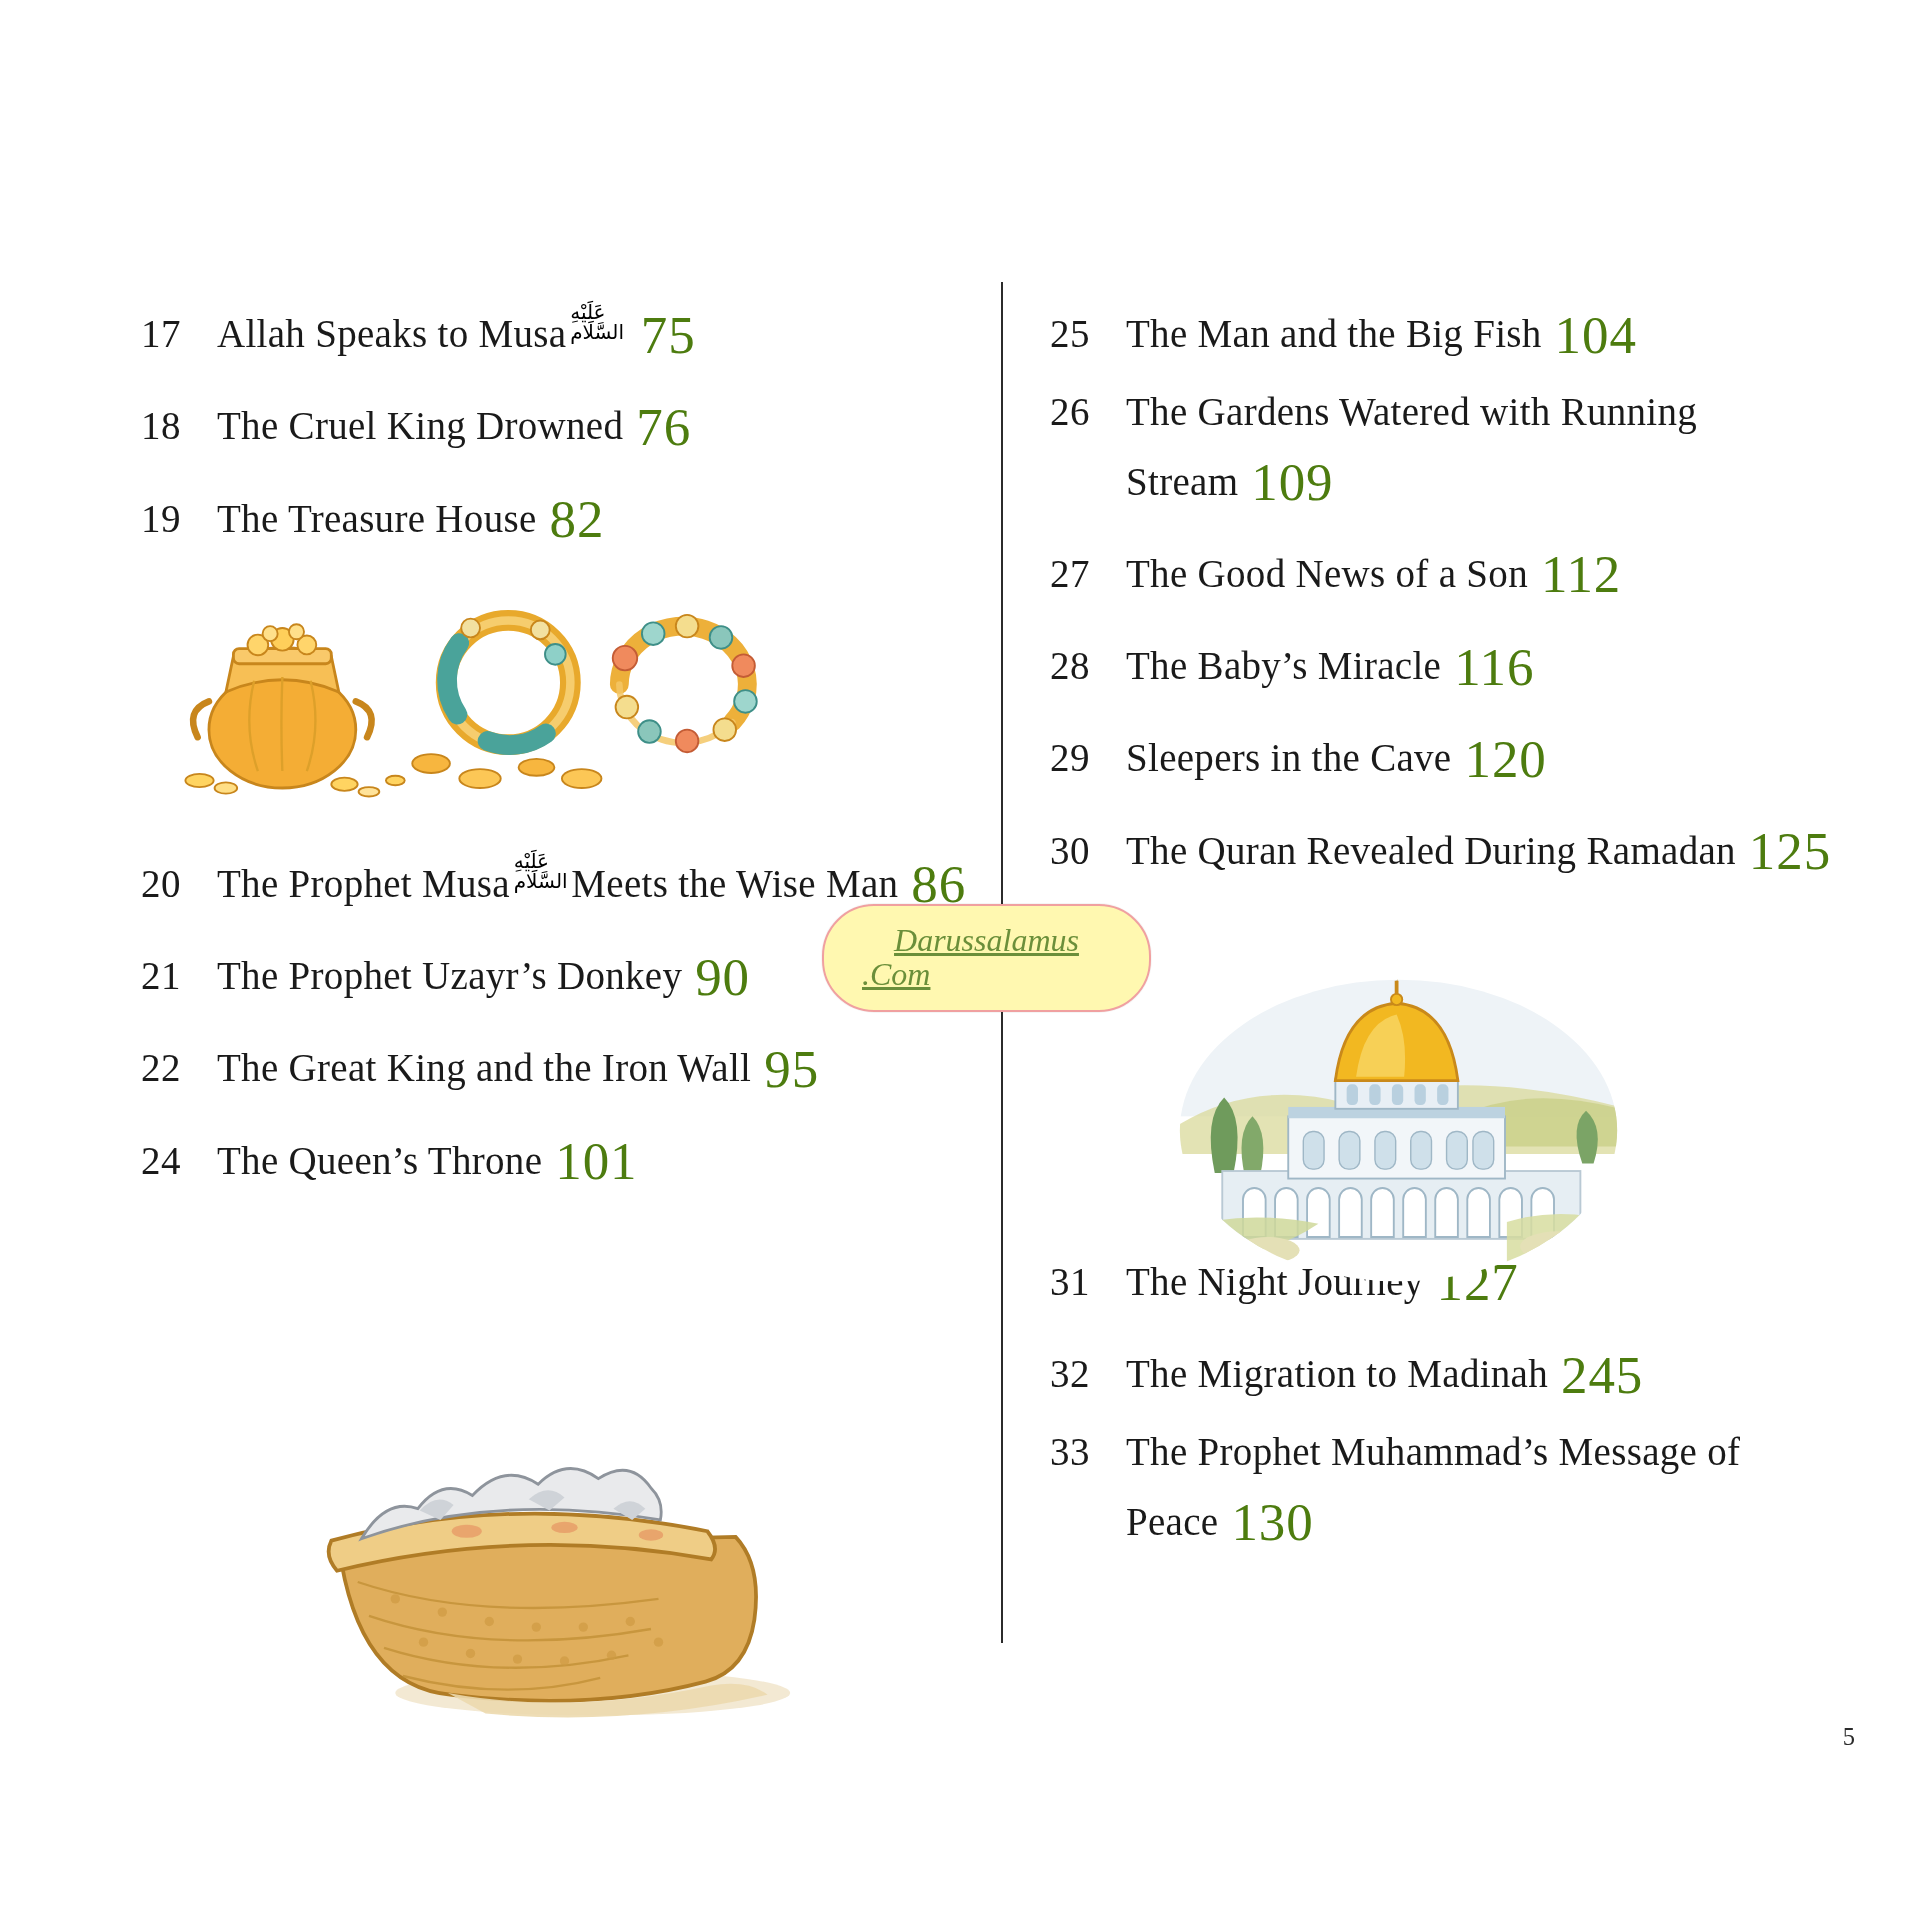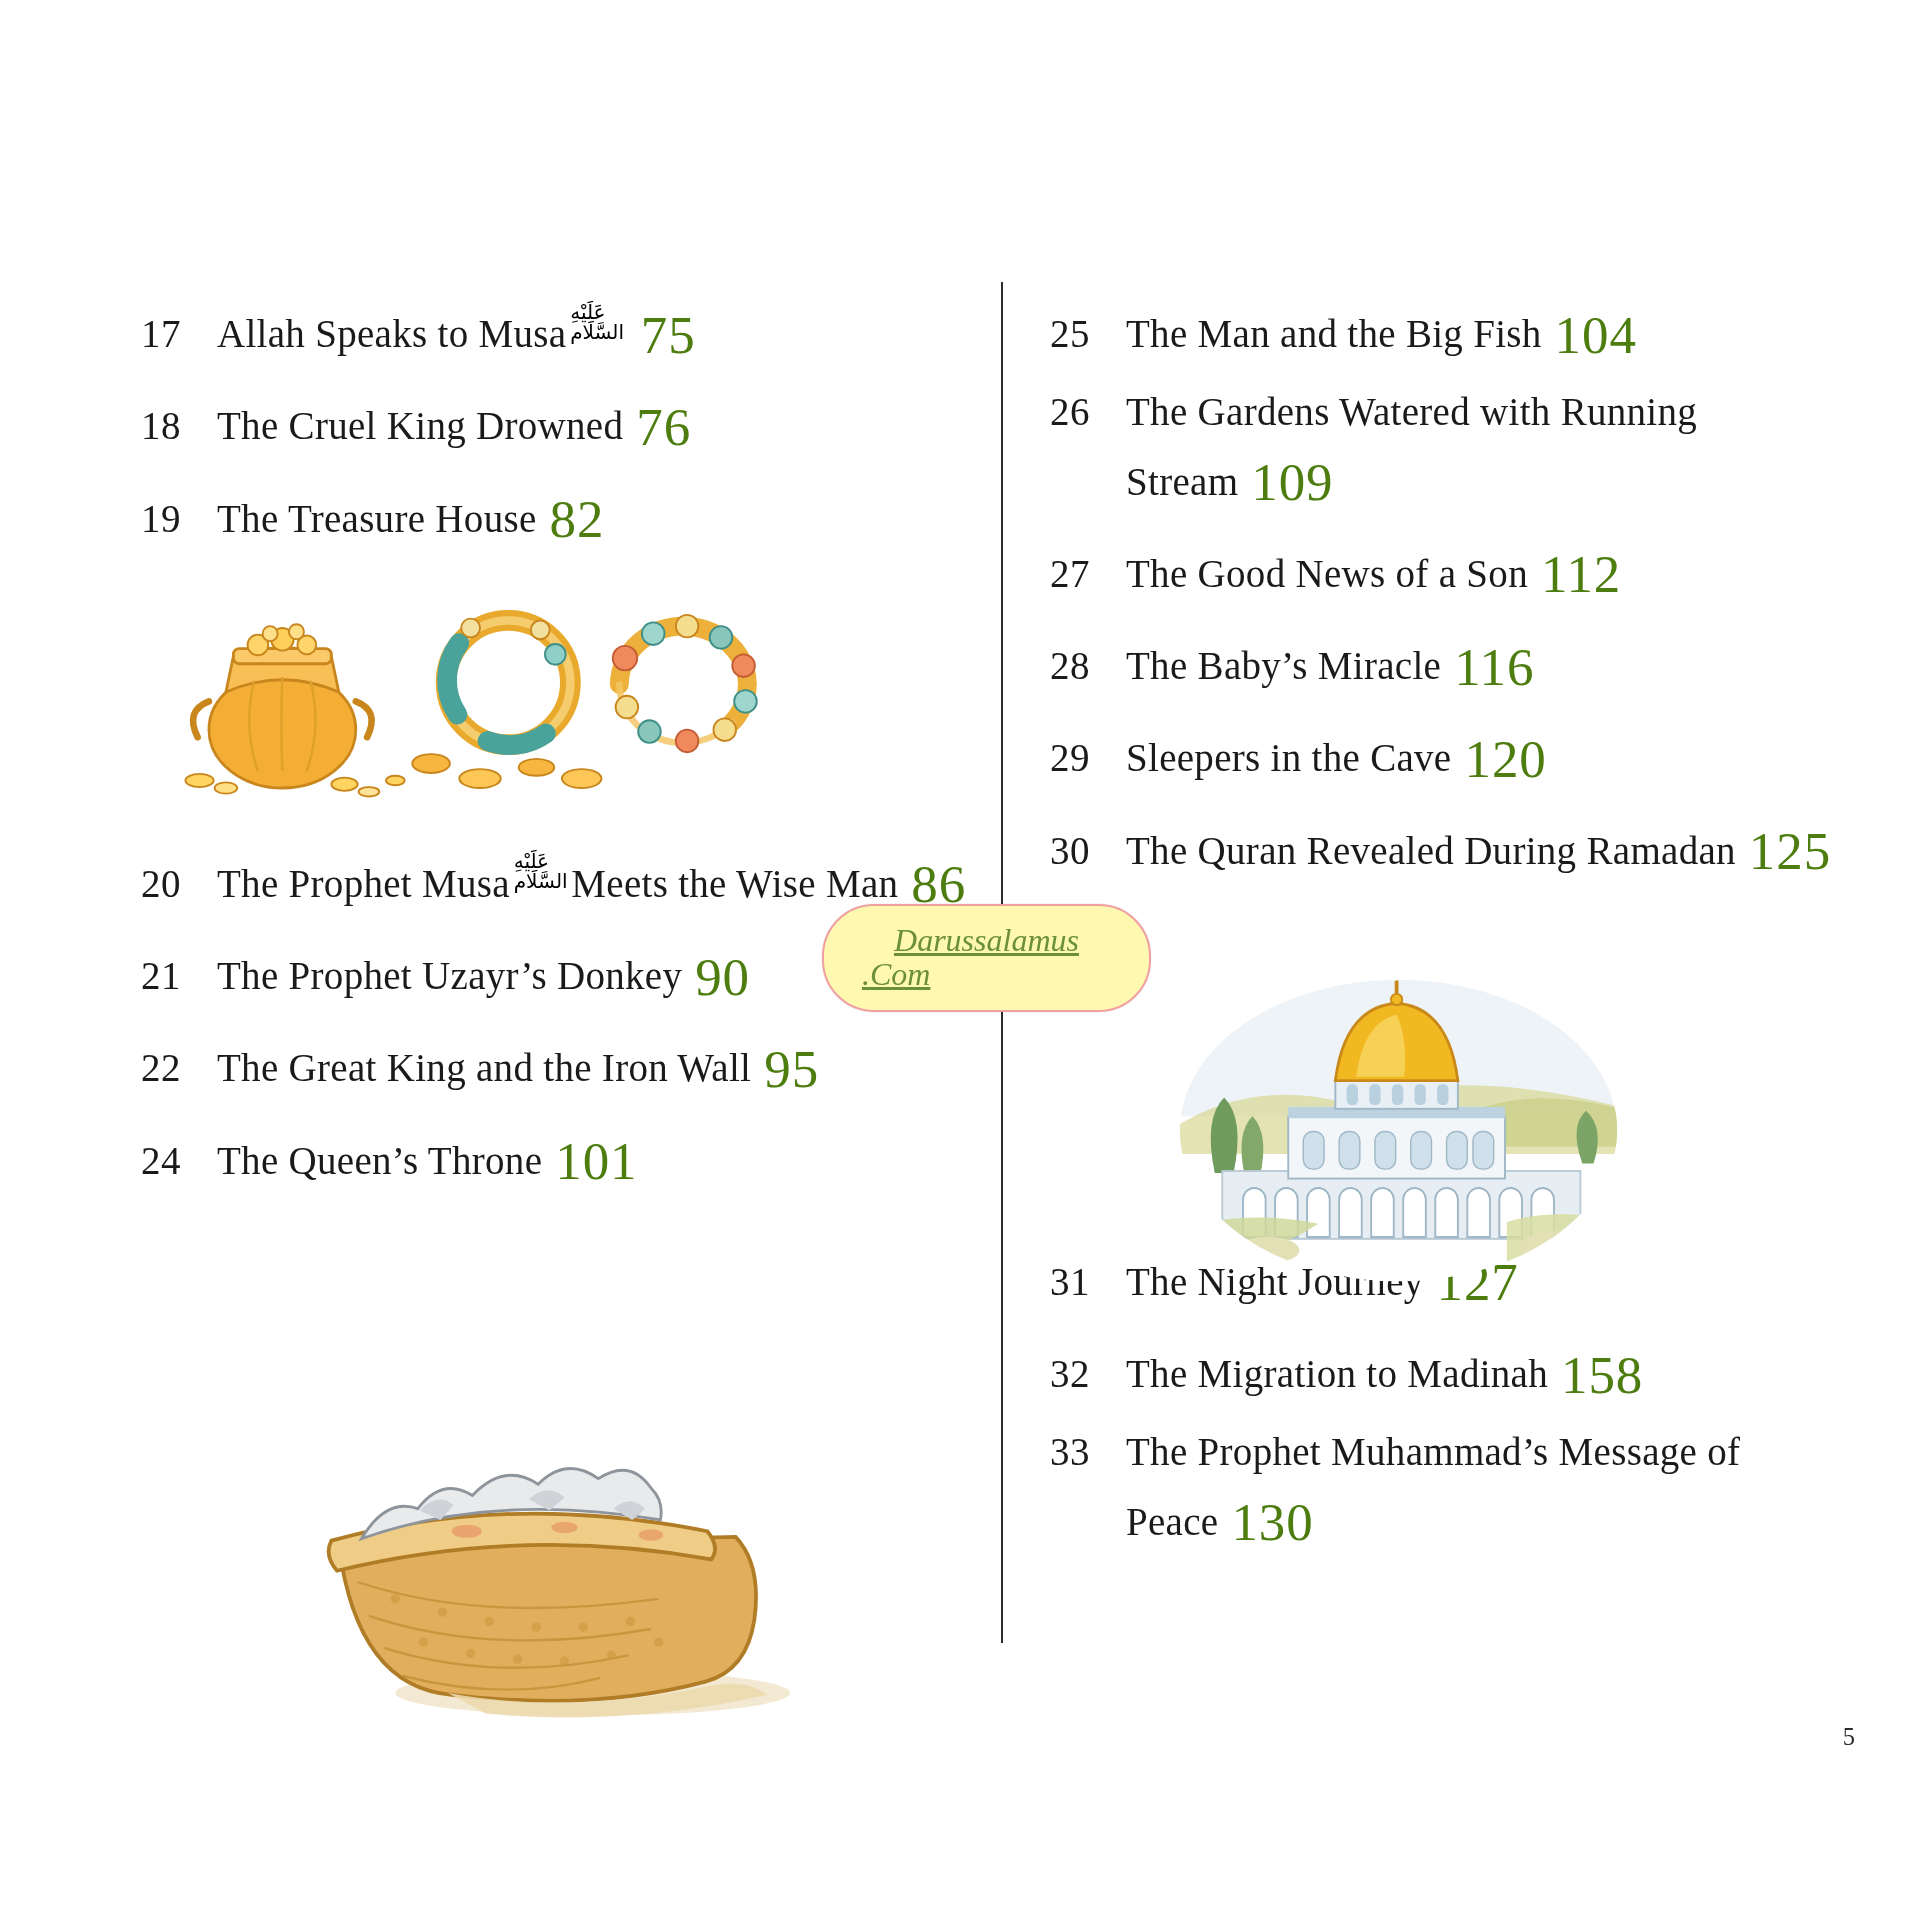--- a/index.html
+++ b/index.html
@@ -235,21 +235,21 @@
     <div class="toc-entry">
       <div class="toc-num">31</div>
       <div class="toc-body">
         <span class="toc-title">The Night Journey</span><span class="pg">127</span>
       </div>
     </div>
 
     <div class="toc-entry">
       <div class="toc-num">32</div>
       <div class="toc-body">
-        <span class="toc-title">The Migration to Madinah</span><span class="pg">158</span>
+        <span class="toc-title">The Migration to Madinah</span><span class="pg">245</span>
       </div>
     </div>
 
     <div class="toc-entry">
       <div class="toc-num">33</div>
       <div class="toc-body">
         <span class="toc-title">The Prophet Muhammad’s Message of Peace</span><span class="pg">130</span>
       </div>
     </div>
 

